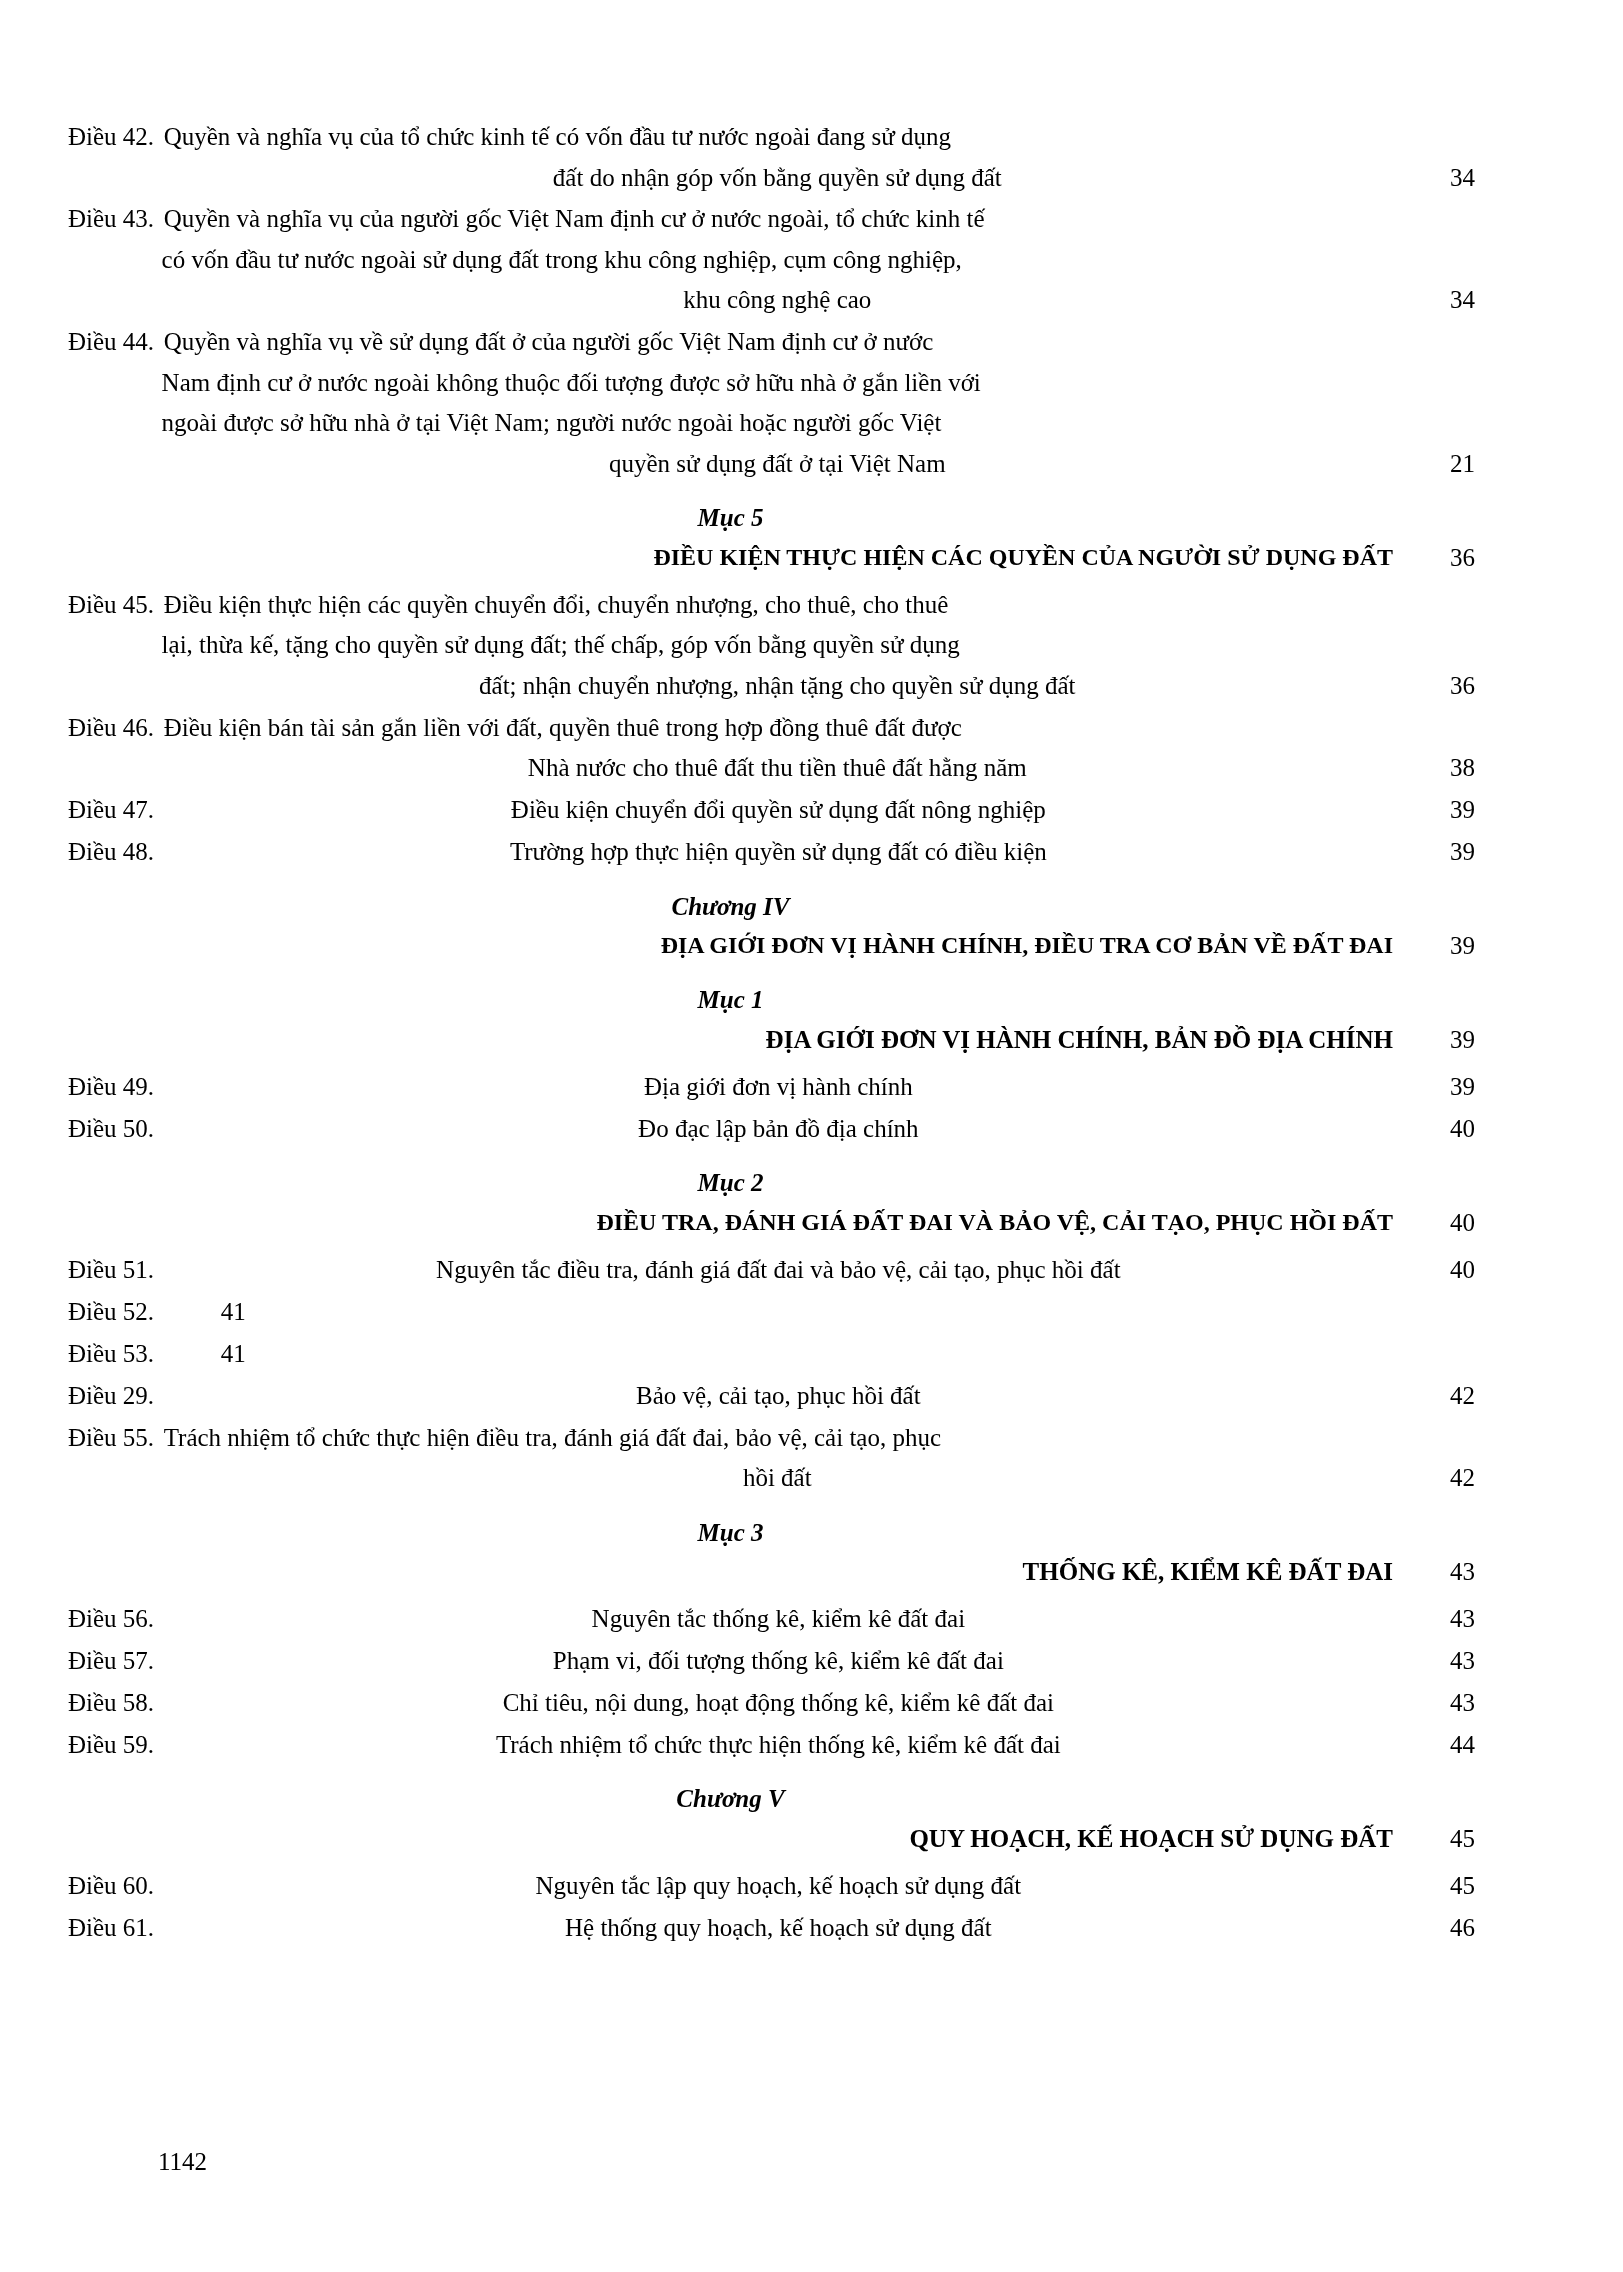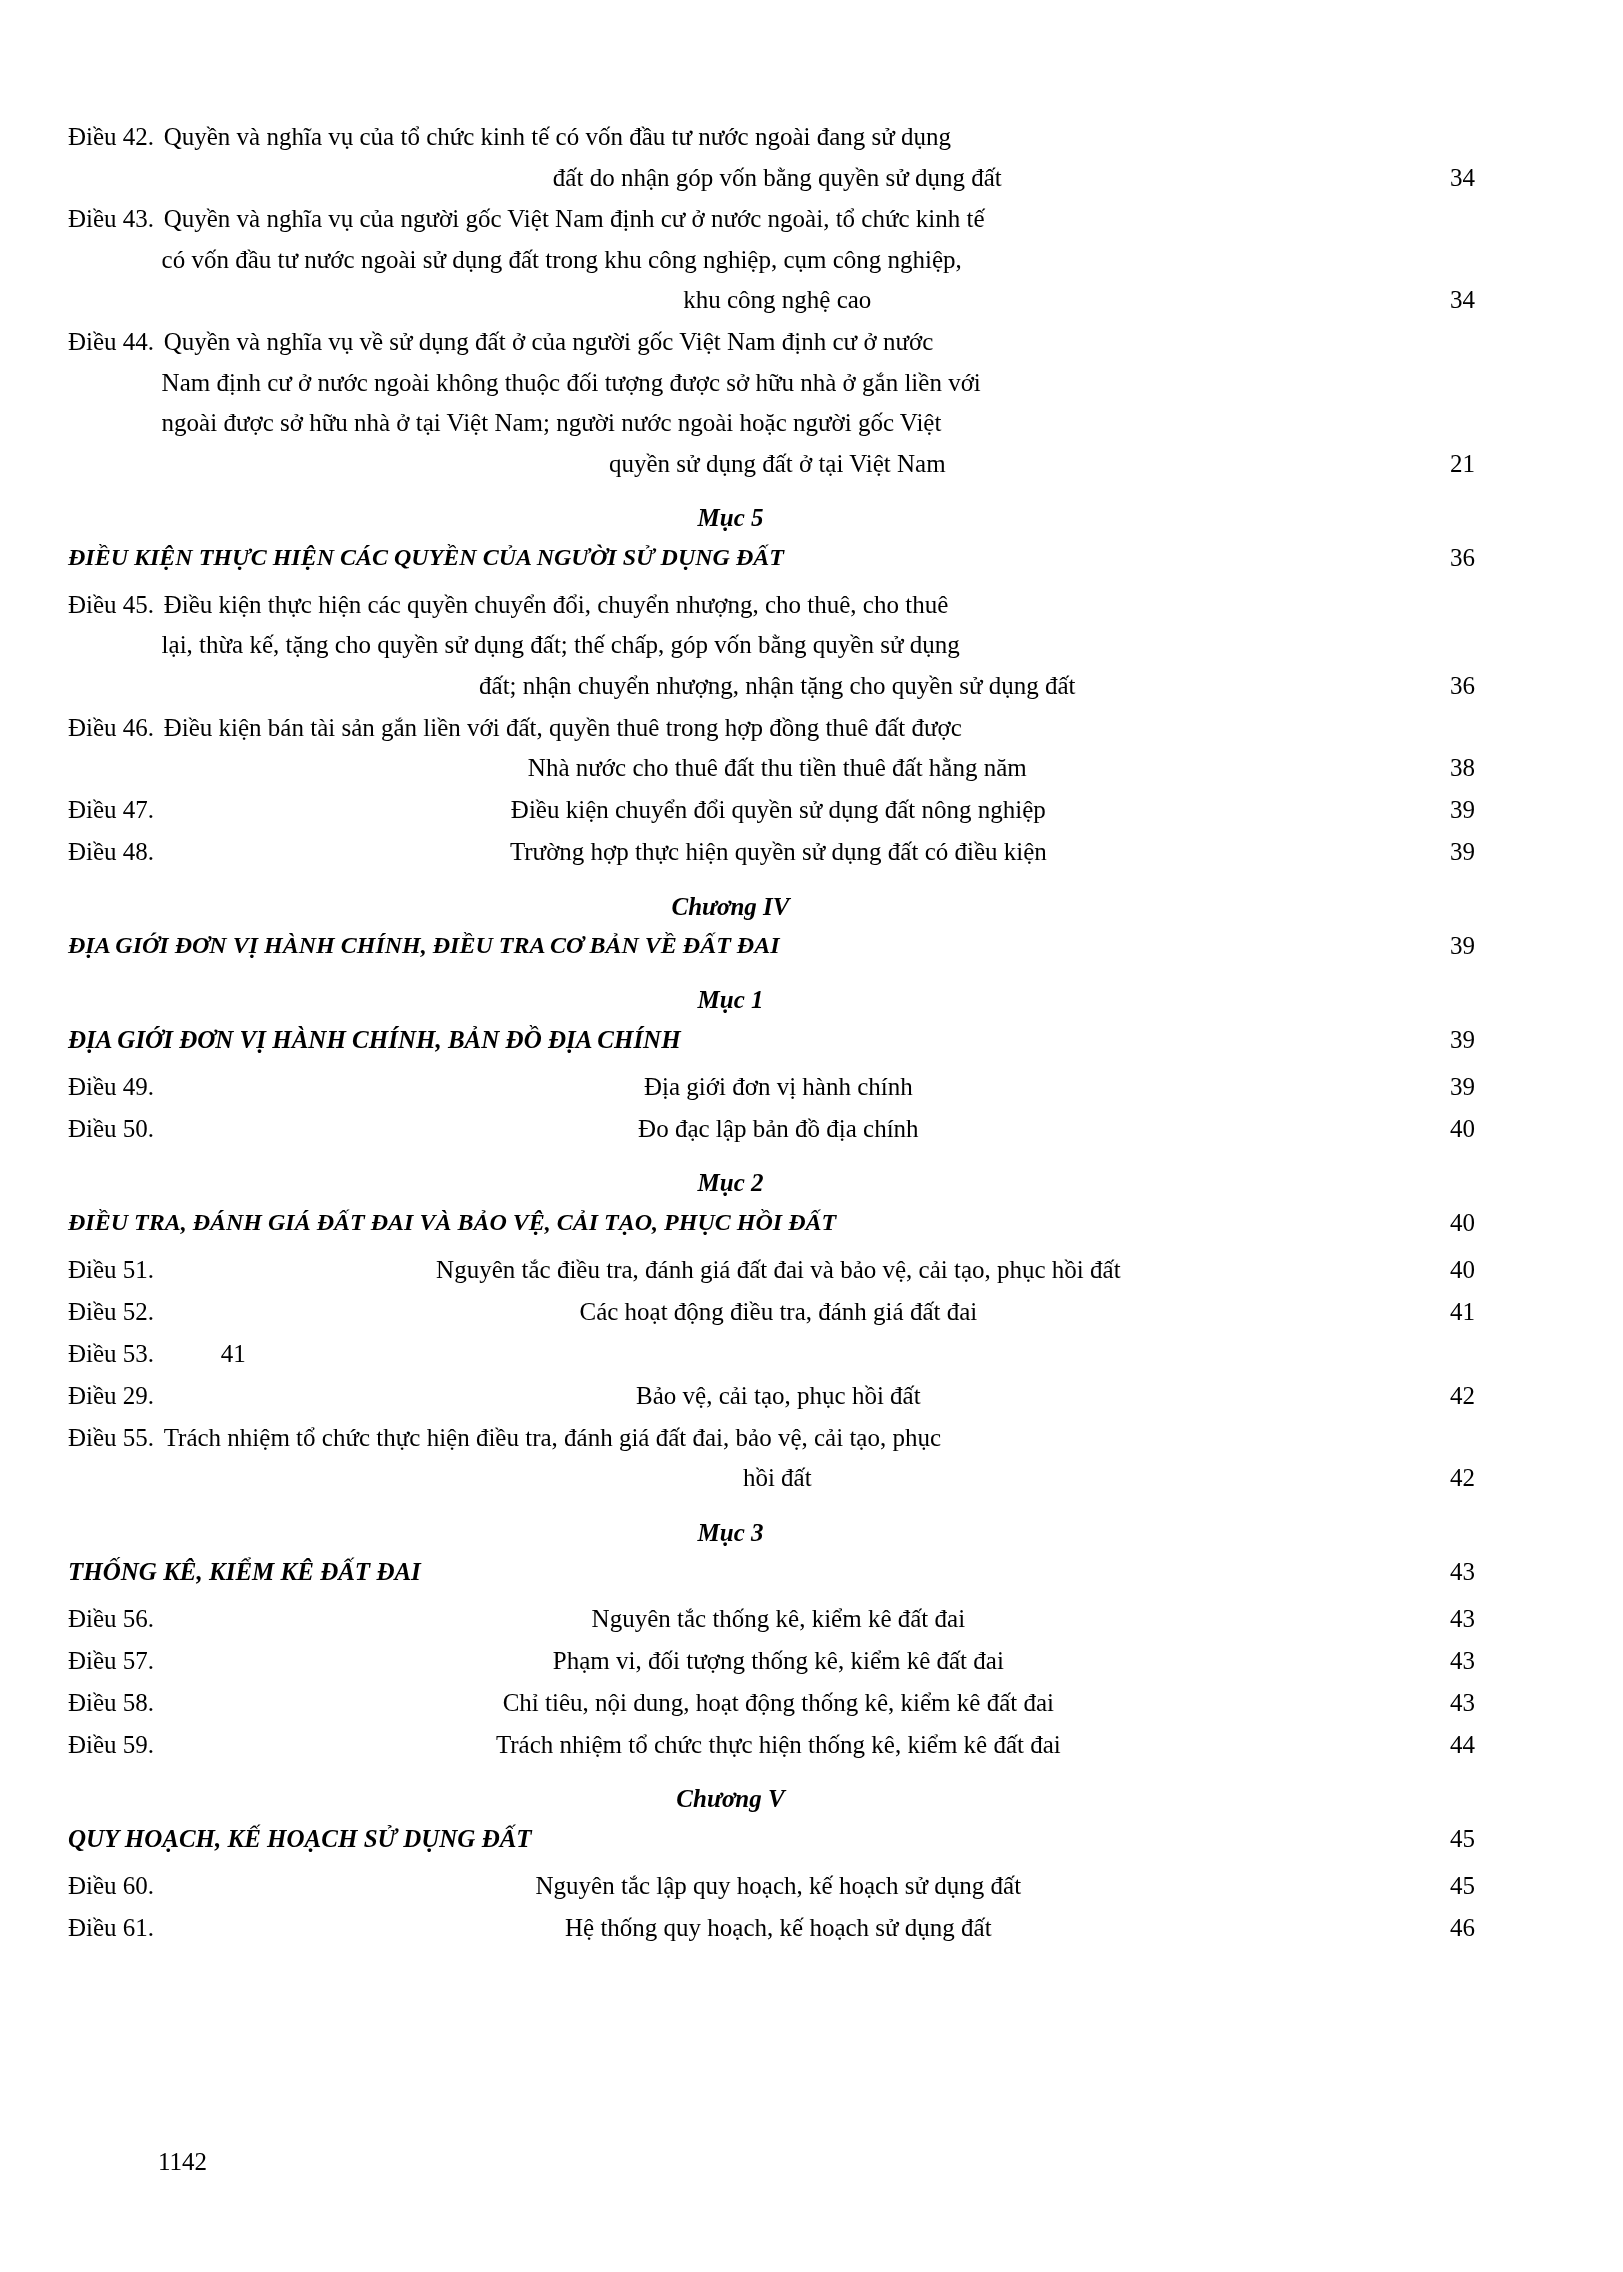--- a/index.html
+++ b/index.html
@@ -57,25 +57,24 @@
     margin-top: 15px;
     margin-bottom: 6.9px;
   }
   .head-line {
     display: flex;
     align-items: flex-start;
     width: 100%;
   }
   .head-center {
     flex: 1 1 auto;
-    text-align: left;
+    text-align: right;
     font-weight: bold;
     font-size: 25px;
     line-height: 1.6;
-    font-style: italic;
   }
   .head-center.small {
     font-size: 24px;
   }
   .head-page {
     flex: 0 0 auto;
     width: 82px;
     text-align: right;
     font-weight: normal;
     font-size: 25px;
@@ -240,21 +239,20 @@
       <div class="entry">
         <div class="entry-row">
           <span class="entry-label">Điều 51.</span>
           <span class="entry-text nojust">Nguyên tắc điều tra, đánh giá đất đai và bảo vệ, cải tạo, phục hồi đất</span>
           <span class="entry-page">40</span>
         </div>
       </div>
       <div class="entry">
         <div class="entry-row">
           <span class="entry-label">Điều 52.</span>
-          <span class="entry-text nojust">Các hoạt động điều tra, đánh giá đất đai</span>
           <span class="entry-page">41</span>
         </div>
       </div>
       <div class="entry">
         <div class="entry-row">
           <span class="entry-label">Điều 53.</span>
           <span class="entry-page">41</span>
         </div>
       </div>
       <div class="entry">

